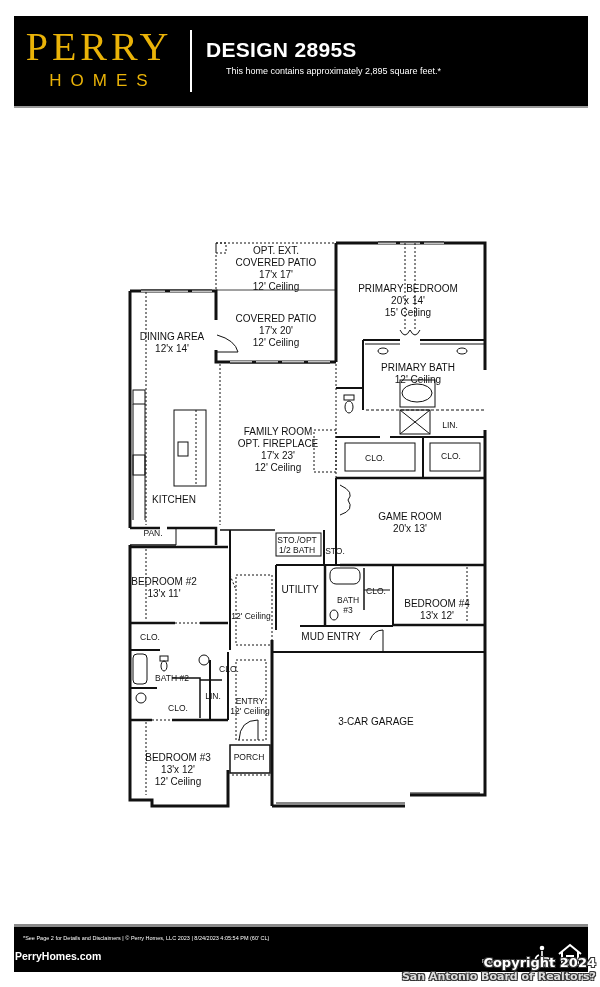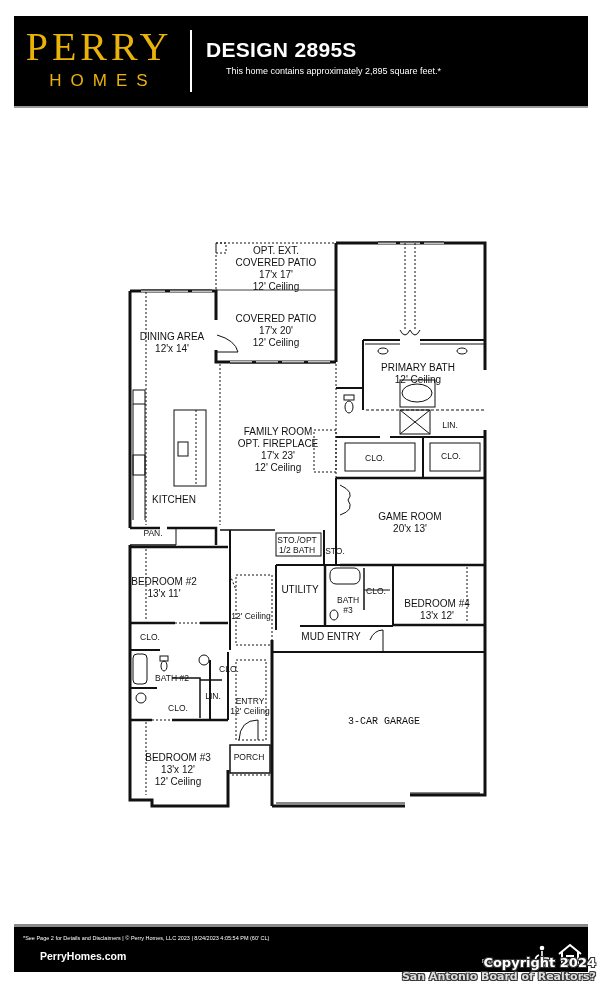--- a/index.html
+++ b/index.html
@@ -20,21 +20,21 @@
   .plan { position: absolute; left: 0; top: 0; width: 600px; height: 987px; }
   .plan svg { position: absolute; left: 0; top: 0; }
   .room-label { position: absolute; text-align: center; font-size: 10px; line-height: 12px; color: #111; white-space: nowrap; transform: translateX(-50%); }
   .room-label.small { font-size: 8.5px; line-height: 10px; }
 
   .footer {
     position: absolute; left: 14px; top: 924px; width: 574px; height: 48px;
     background: #000; border-top: 3px solid #8a8a8a;
   }
   .disclaimer { position: absolute; left: 9px; top: 8px; color: #fff; font-size: 5.5px; white-space: nowrap; }
-  .website { position: absolute; left: 26px; top: 23px; color: #fff; font-size: 10.5px; font-weight: bold; }
+  .website { position: absolute; left: 1px; top: 23px; color: #fff; font-size: 10.5px; font-weight: bold; }
   .page-num { position: absolute; left: 468px; top: 31px; color: #fff; font-size: 5.5px; }
   .icon-access { position: absolute; left: 520px; top: 18px; width: 20px; height: 22px; }
   .icon-eho { position: absolute; left: 543px; top: 16px; width: 26px; height: 24px; }
 
   .watermark { position: absolute; right: 4px; text-align: right; font-weight: bold; color: #fff;
     text-shadow: -1px -1px 0 #333, 1px -1px 0 #333, -1px 1px 0 #333, 1px 1px 0 #333; font-family: "DejaVu Sans", sans-serif; }
   .wm1 { top: 955px; font-size: 13px; }
   .wm2 { top: 970px; font-size: 11px; color: #ddd; }
 </style>
 </head>
@@ -203,20 +203,25 @@
     <div>OPT. EXT.</div>
     <div>COVERED PATIO</div>
     <div>17'x 17'</div>
     <div>12' Ceiling</div>
   </div>
   <div class="room-label" style="left:276px;top:313px;">
     <div>COVERED PATIO</div>
     <div>17'x 20'</div>
     <div>12' Ceiling</div>
   </div>
+  <div class="room-label" style="left:408px;top:283px;">
+    <div>PRIMARY BEDROOM</div>
+    <div>20'x 14'</div>
+    <div>15' Ceiling</div>
+  </div>
   <div class="room-label" style="left:172px;top:331px;">
     <div>DINING AREA</div>
     <div>12'x 14'</div>
   </div>
   <div class="room-label" style="left:418px;top:362px;">
     <div>PRIMARY BATH</div>
     <div>12' Ceiling</div>
   </div>
   <div class="room-label" style="left:278px;top:426px;">
     <div>FAMILY ROOM</div>
@@ -256,21 +261,21 @@
   <div class="room-label small" style="left:150px;top:632px;">CLO.</div>
   <div class="room-label" style="left:331px;top:631px;">MUD ENTRY</div>
   <div class="room-label small" style="left:229px;top:664px;">CLO.</div>
   <div class="room-label small" style="left:172px;top:673px;">BATH #2</div>
   <div class="room-label small" style="left:213px;top:691px;">LIN.</div>
   <div class="room-label small" style="left:178px;top:703px;">CLO.</div>
   <div class="room-label small" style="left:250px;top:696px;">
     <div>ENTRY</div>
     <div>12' Ceiling</div>
   </div>
-  <div class="room-label" style="left:384px;top:716px;font-family:Liberation Mono, monospace;">3-CAR GARAGE</div>
+  <div class="room-label" style="left:376px;top:716px;">3-CAR GARAGE</div>
   <div class="room-label" style="left:178px;top:752px;">
     <div>BEDROOM #3</div>
     <div>13'x 12'</div>
     <div>12' Ceiling</div>
   </div>
   <div class="room-label small" style="left:249px;top:752px;">PORCH</div>
 </div>
 
 <div class="footer">
   <div class="disclaimer">*See Page 2 for Details and Disclaimers  |  © Perry Homes, LLC 2023  |  8/24/2023 4:05:54 PM   (60' CL)</div>

